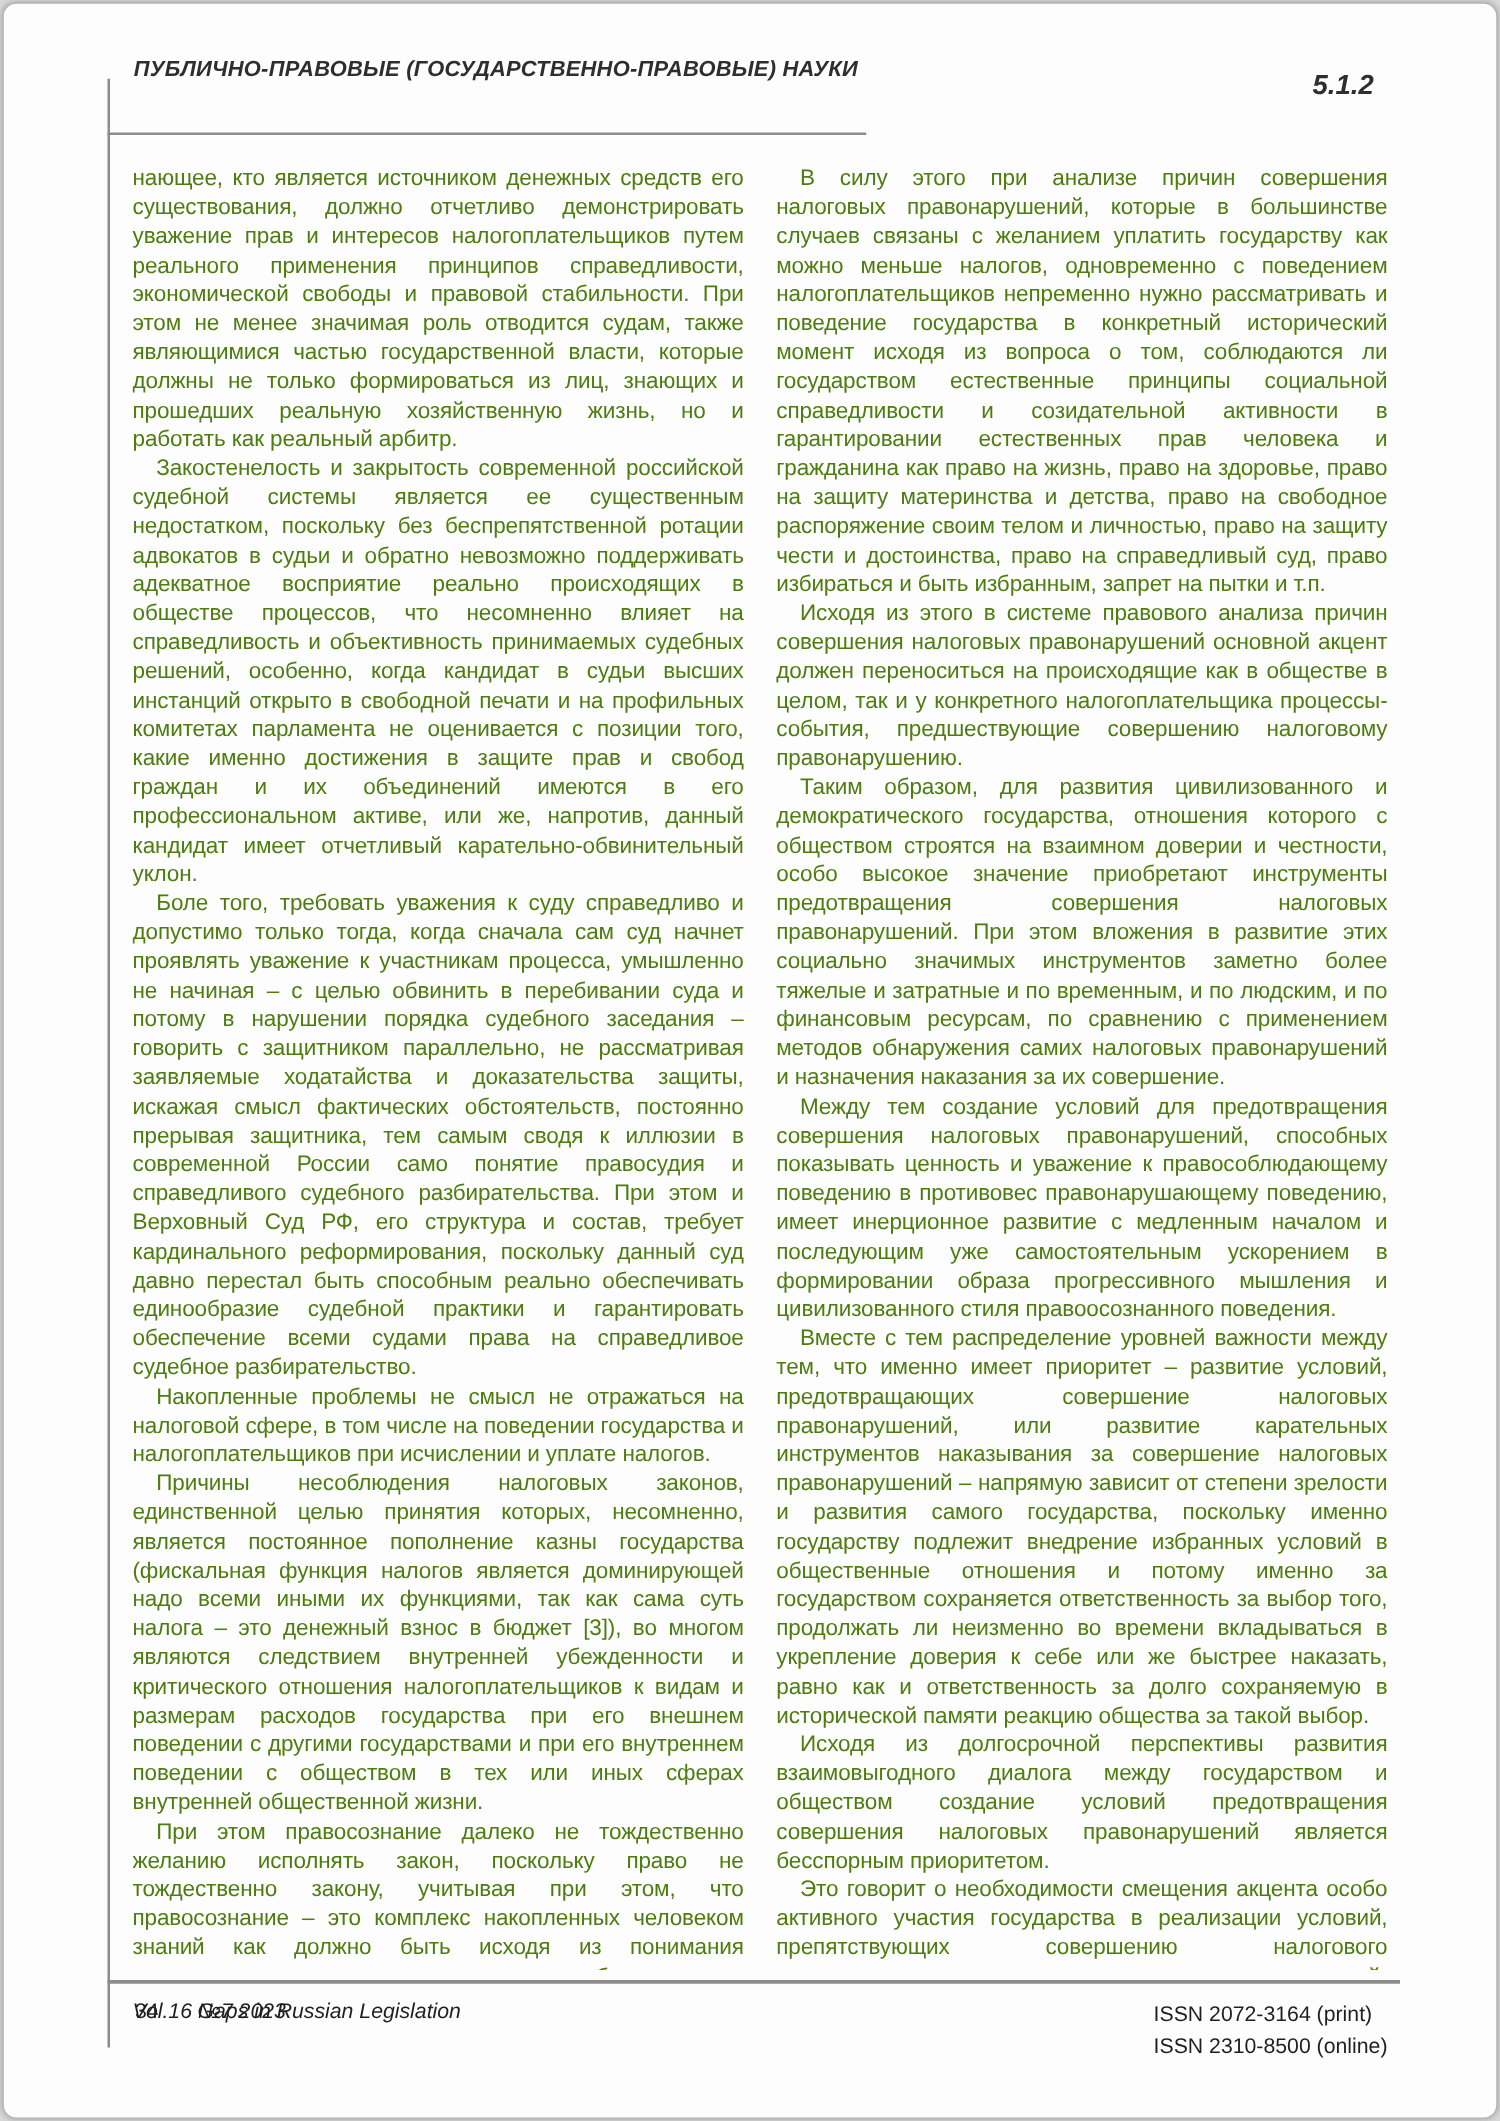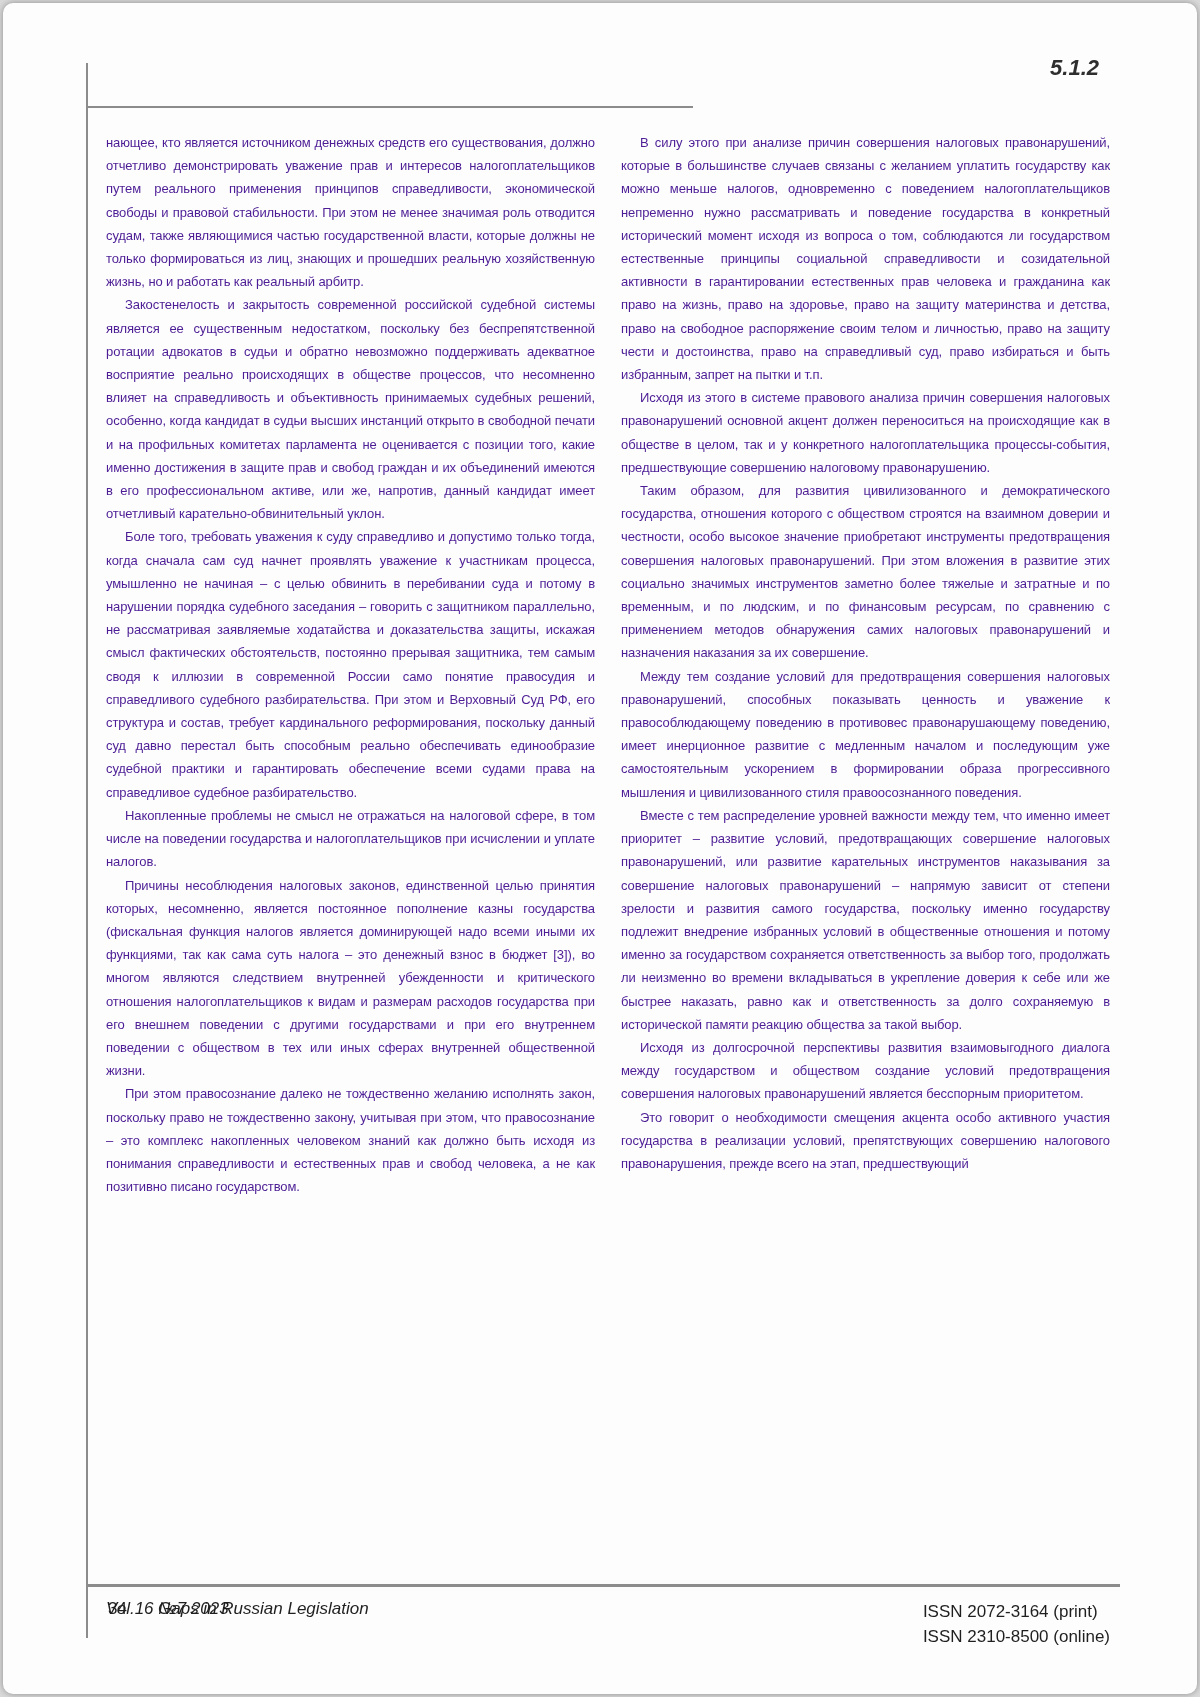--- a/index.html
+++ b/index.html
@@ -43,23 +43,23 @@
   
   .columns {
     position: absolute; left: 103px; top: 128px;
     width: 1004px; height: 1445px;
     display: flex; gap: 26px;
     overflow: hidden;
   }
   .col {
     width: 489px;
     text-align: justify;
-    font-size: 13px; line-height: 23.2px;
+    font-size: 18px; line-height: 23.2px;
     letter-spacing: -0.1px;
-    color: #4c1d95;
+    color: #4d7c0f;
   }
   .col p { margin: 0; text-indent: 19px; }
   .col p.no-indent { text-indent: 0; }
   
   .footer-rule {
     position: absolute; left: 83px; top: 1581px;
     width: 1034px; height: 3px; background: #8c8c8c;
   }
   .footer {
     position: absolute; left: 103px; top: 1596px; width: 1004px;
@@ -83,20 +83,21 @@
   }
 </style>
 </head>
 <body>
 
 <div class="page">
 
   <div class="vrule"></div>
 
   <div class="header-block">
+    <div class="header-title">ПУБЛИЧНО-ПРАВОВЫЕ (ГОСУДАРСТВЕННО-ПРАВОВЫЕ) НАУКИ</div>
   </div>
   <div class="section-code">5.1.2</div>
   <div class="header-rule"></div>
 
   <div class="columns">
     <div class="col">
       <p class="no-indent">нающее, кто является источником денежных средств его существования, должно отчетливо демонстрировать уважение прав и интересов налогоплательщиков путем реального применения принципов справедливости, экономической свободы и правовой стабильности. При этом не менее значимая роль отводится судам, также являющимися частью государственной власти, которые должны не только формироваться из лиц, знающих и прошедших реальную хозяйственную жизнь, но и работать как реальный арбитр.</p>
       <p>Закостенелость и закрытость современной российской судебной системы является ее существенным недостатком, поскольку без беспрепятственной ротации адвокатов в судьи и обратно невозможно поддерживать адекватное восприятие реально происходящих в обществе процессов, что несомненно влияет на справедливость и объективность принимаемых судебных решений, особенно, когда кандидат в судьи высших инстанций открыто в свободной печати и на профильных комитетах парламента не оценивается с позиции того, какие именно достижения в защите прав и свобод граждан и их объединений имеются в его профессиональном активе, или же, напротив, данный кандидат имеет отчетливый карательно-обвинительный уклон.</p>
       <p>Боле того, требовать уважения к суду справедливо и допустимо только тогда, когда сначала сам суд начнет проявлять уважение к участникам процесса, умышленно не начиная – с целью обвинить в перебивании суда и потому в нарушении порядка судебного заседания – говорить с защитником параллельно, не рассматривая заявляемые ходатайства и доказательства защиты, искажая смысл фактических обстоятельств, постоянно прерывая защитника, тем самым сводя к иллюзии в современной России само понятие правосудия и справедливого судебного разбирательства. При этом и Верховный Суд РФ, его структура и состав, требует кардинального реформирования, поскольку данный суд давно перестал быть способным реально обеспечивать единообразие судебной практики и гарантировать обеспечение всеми судами права на справедливое судебное разбирательство.</p>
       <p>Накопленные проблемы не смысл не отражаться на налоговой сфере, в том числе на поведении государства и налогоплательщиков при исчислении и уплате налогов.</p>

